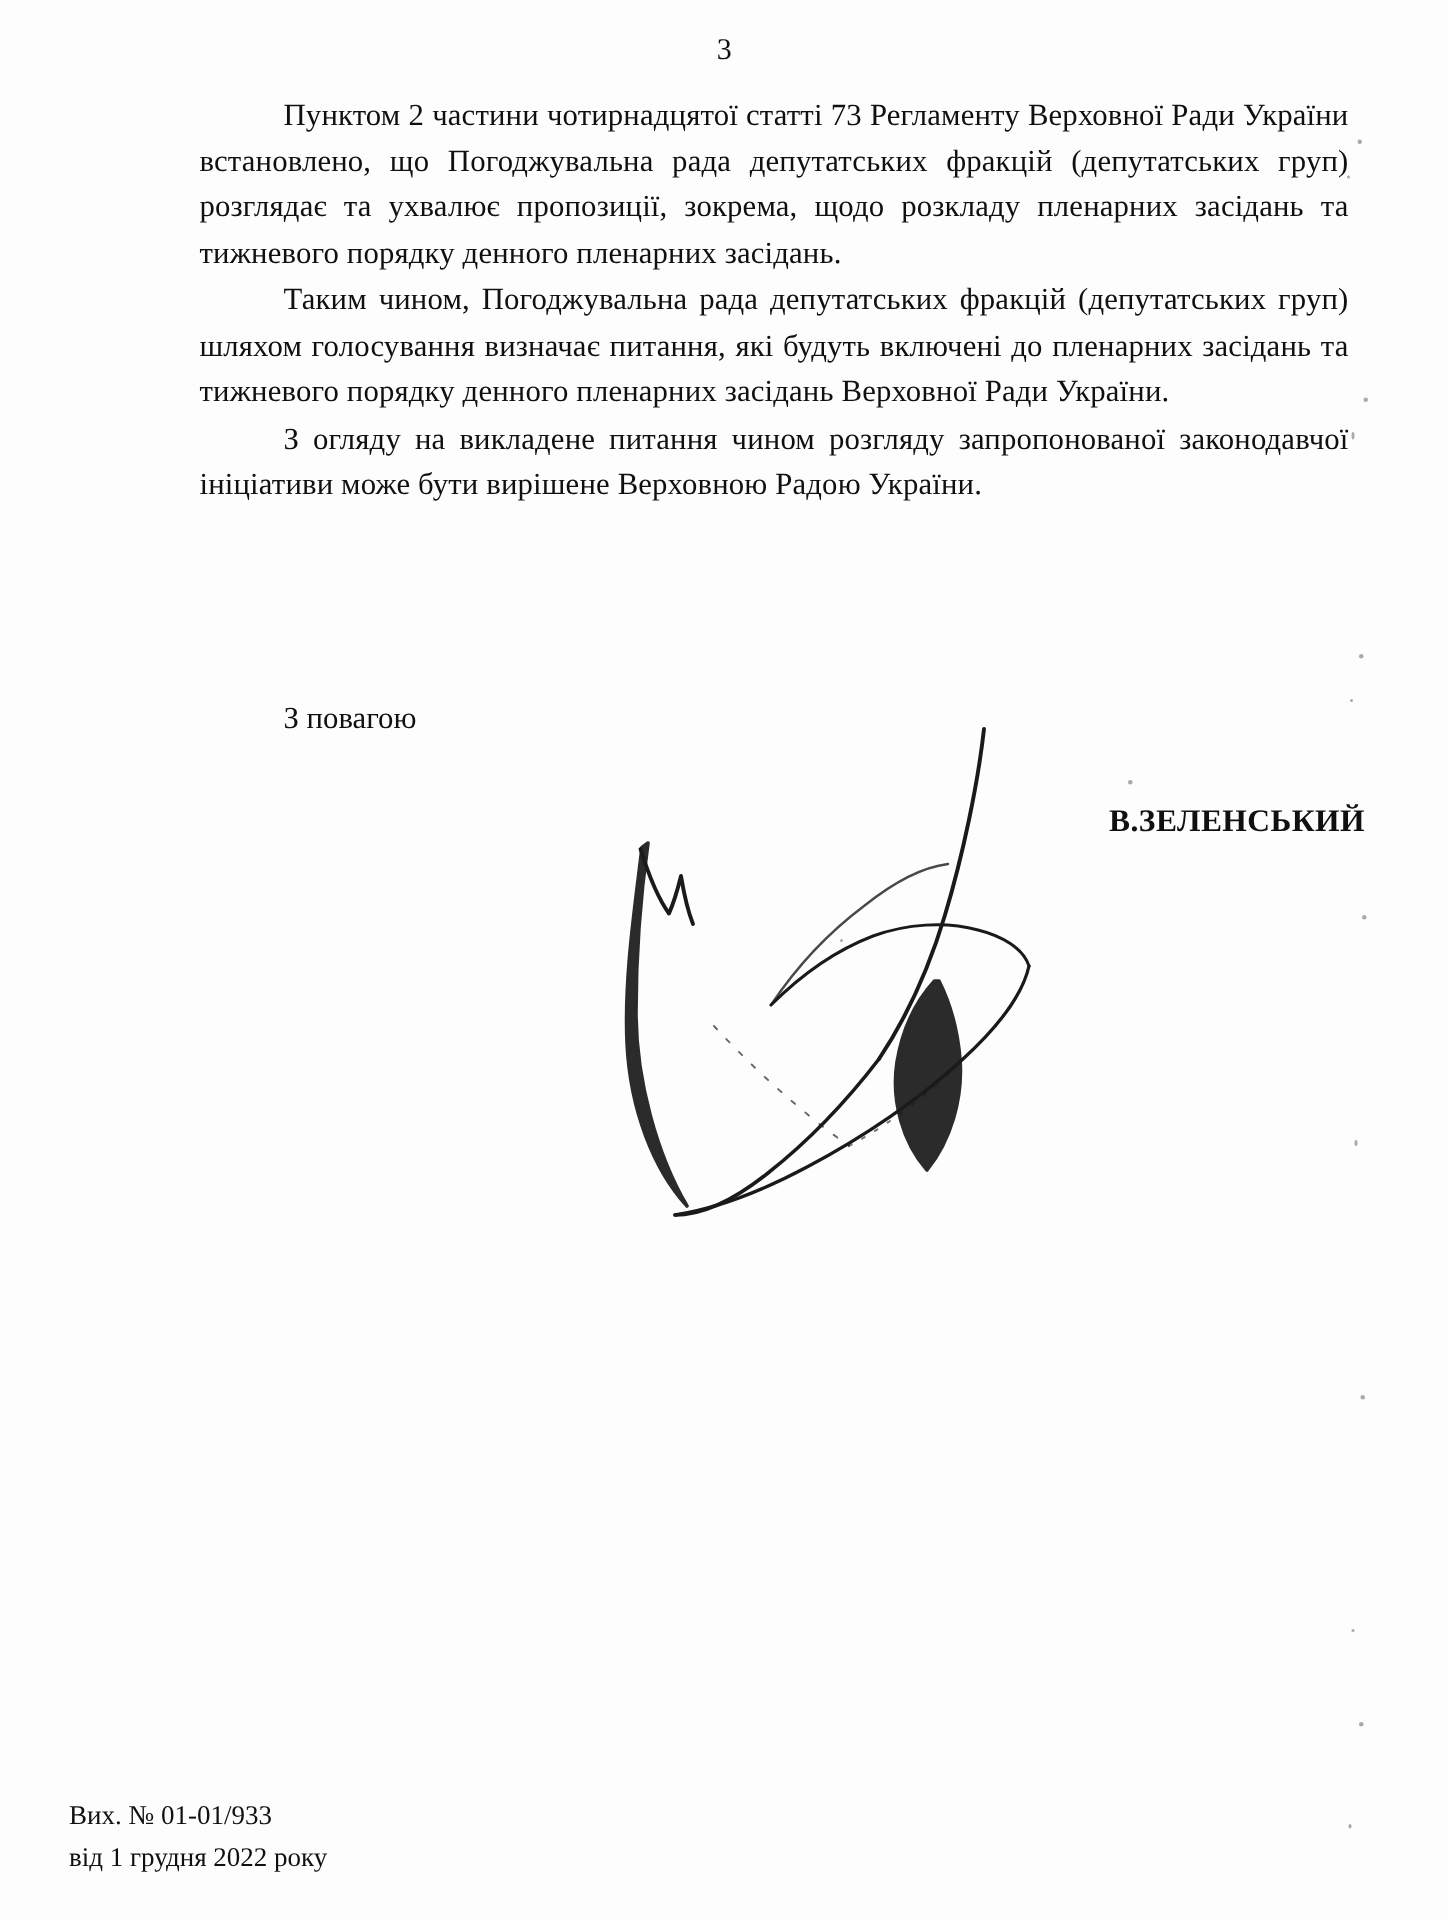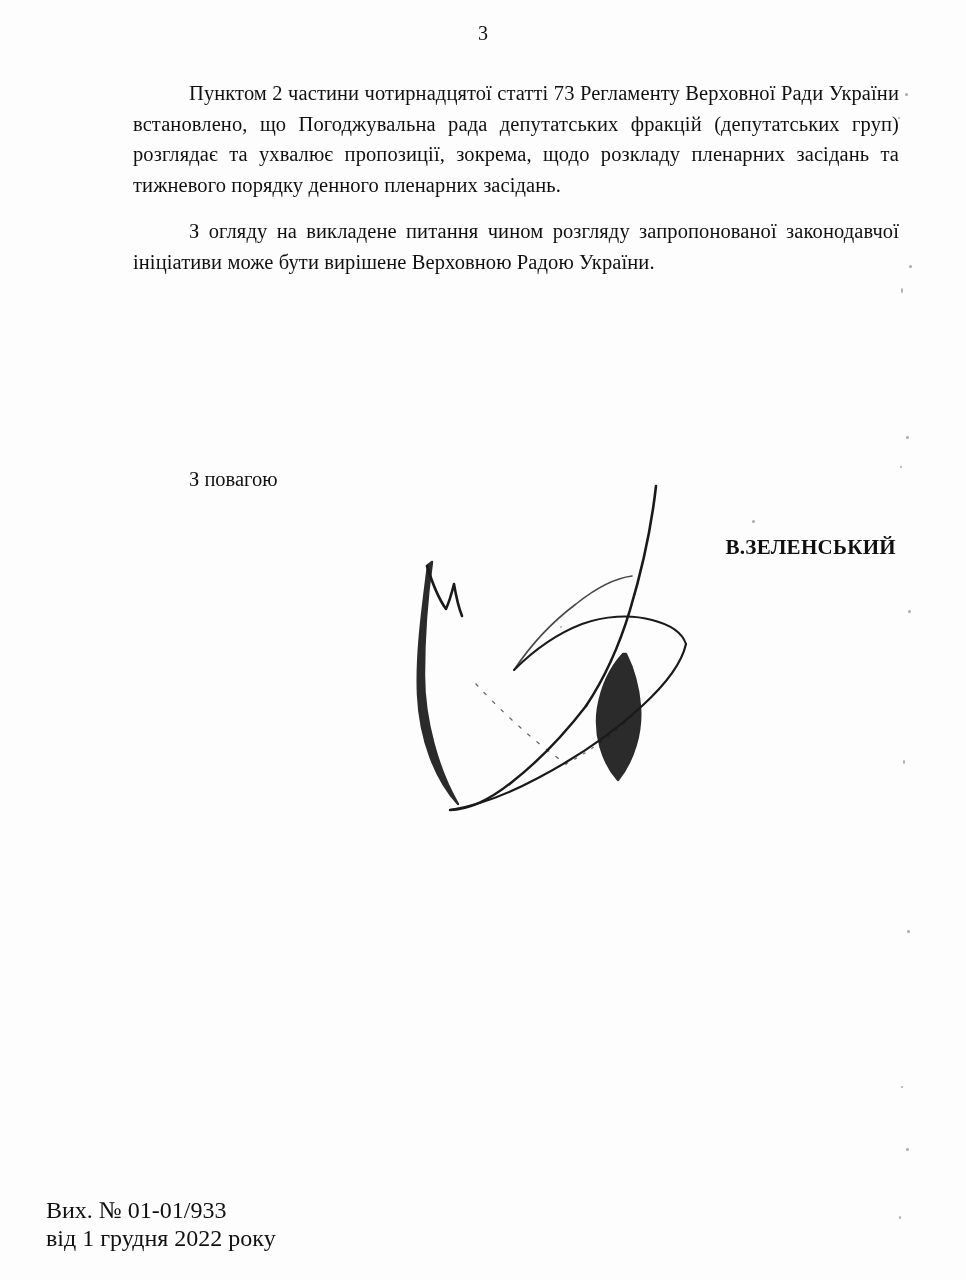--- a/index.html
+++ b/index.html
@@ -41,41 +41,41 @@
   }
 
   .body-text {
     position: absolute;
     left: 133px;
     top: 62px;
     width: 766px;
   }
 
   .para {
-    margin: 16px 0 1px 0;
+    margin: 0 0 1px 0;
     text-indent: 56px;
     text-align: justify;
     font-size: 20.5px;
     line-height: 30.5px;
     letter-spacing: .1px;
   }
 
   .closing {
     position: absolute;
     left: 133px;
     top: 424px;
     font-size: 20.5px;
     text-indent: 56px;
     width: 400px;
     margin-top: 44px;
   }
 
   .signer-name {
     position: absolute;
-    right: 70px;
+    right: 56px;
     top: 535px;
     font-size: 21px;
     font-weight: bold;
     letter-spacing: .3px;
     white-space: nowrap;
   }
 
   .signature {
     position: absolute;
     left: 380px;
@@ -83,34 +83,35 @@
     width: 330px;
     height: 360px;
     pointer-events: none;
   }
   .signature svg { display: block; width: 100%; height: 100%; }
 
   .footer {
     position: absolute;
     left: 46px;
     bottom: 28px;
-    font-size: 24px;
+    font-size: 18px;
     line-height: 28px;
   }
   .footer div { white-space: nowrap; }
 </style>
 </head>
 <body>
 
 <div class="page">
 
   <div class="page-number">3</div>
 
   <div class="body-text">
     <p class="para">Пунктом 2 частини чотирнадцятої статті 73 Регламенту Верховної Ради України встановлено, що Погоджувальна рада депутатських фракцій (депутатських груп) розглядає та ухвалює пропозиції, зокрема, щодо розкладу пленарних засідань та тижневого порядку денного пленарних засідань.</p>
+    <p class="para">Таким чином, Погоджувальна рада депутатських фракцій (депутатських груп) шляхом голосування визначає питання, які будуть включені до пленарних засідань та тижневого порядку денного пленарних засідань Верховної Ради України.</p>
     <p class="para">З огляду на викладене питання чином розгляду запропонованої законодавчої ініціативи може бути вирішене Верховною Радою України.</p>
   </div>
 
   <div class="closing">З повагою</div>
 
   <div class="signature">
     <svg viewBox="0 0 330 360" xmlns="http://www.w3.org/2000/svg">
       <g fill="none" stroke="#1a1a1a" stroke-linecap="round" stroke-linejoin="round">
         <path d="M48 95 C 44 130, 36 180, 38 225 C 40 270, 56 310, 78 334 C 58 300, 44 250, 44 205 C 44 160, 48 120, 52 92 Z" stroke-width="2.4" fill="#1a1a1a" opacity=".92"></path>
         <path d="M47 96 C 52 112, 58 128, 66 139 C 70 130, 72 122, 74 114 C 76 126, 78 136, 82 146" stroke-width="2.6"></path>

